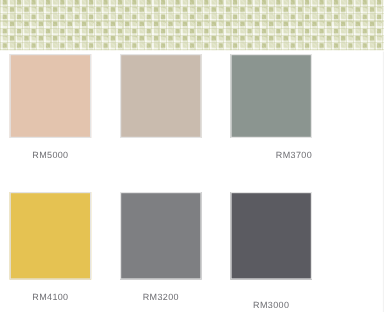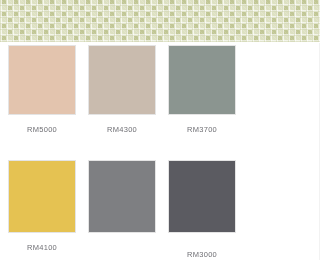--- a/index.html
+++ b/index.html
@@ -83,21 +83,21 @@
     width: 320px;
     height: 1px;
     background: #ffffff;
   }
 
   
   .swatch-row {
     position: absolute;
     left: 8px;
     display: flex;
-    gap: 12px;
+    gap: 24px;
   }
   .swatch-row.row-1 { top: 45px; }
   .swatch-row.row-2 { top: 160px; }
 
   .swatch-cell {
     width: 68px;
     display: block;
   }
 
   .swatch-chip {
@@ -147,40 +147,40 @@
 
   <div class="swatch-row row-1">
 
     <div class="swatch-cell">
       <span class="swatch-chip" style="background-color: rgb(227, 196, 174); border-color: rgb(228, 228, 228);"></span>
       <span class="swatch-label" style="color: rgb(111, 111, 116);">RM5000</span>
     </div>
 
     <div class="swatch-cell">
       <span class="swatch-chip" style="background-color: rgb(201, 187, 174); border-color: rgb(228, 228, 228);"></span>
-      <span class="swatch-label" style="color: rgb(111, 111, 116);">RM4300</span>
     </div>
 
 
     <div class="swatch-cell">
       <span class="swatch-chip" style="background-color: rgb(139, 149, 144); border-color: rgb(228, 228, 228);"></span>
-      <span class="swatch-label" style="color: rgb(111, 111, 116);">RM3700</span>
+      <span class="swatch-label" style="color: rgb(111, 111, 116); text-align: right;">RM3700</span>
     </div>
 
   </div>
 
   <div class="swatch-row row-2">
 
     <div class="swatch-cell">
       <span class="swatch-chip" style="background-color: rgb(229, 194, 82); border-color: rgb(228, 228, 228);"></span>
       <span class="swatch-label" style="color: rgb(111, 111, 116);">RM4100</span>
     </div>
 
     <div class="swatch-cell">
       <span class="swatch-chip" style="background-color: rgb(126, 127, 130); border-color: rgb(228, 228, 228);"></span>
+      <span class="swatch-label" style="color: rgb(111, 111, 116);">RM3200</span>
     </div>
 
     <div class="swatch-cell">
       <span class="swatch-chip" style="background-color: rgb(91, 91, 97); border-color: rgb(228, 228, 228);"></span>
       <span class="swatch-label" style="color: rgb(111, 111, 116); margin-top: 17px;">RM3000</span>
     </div>
 
   </div>
 
   <div class="page-edge-rule"></div>

